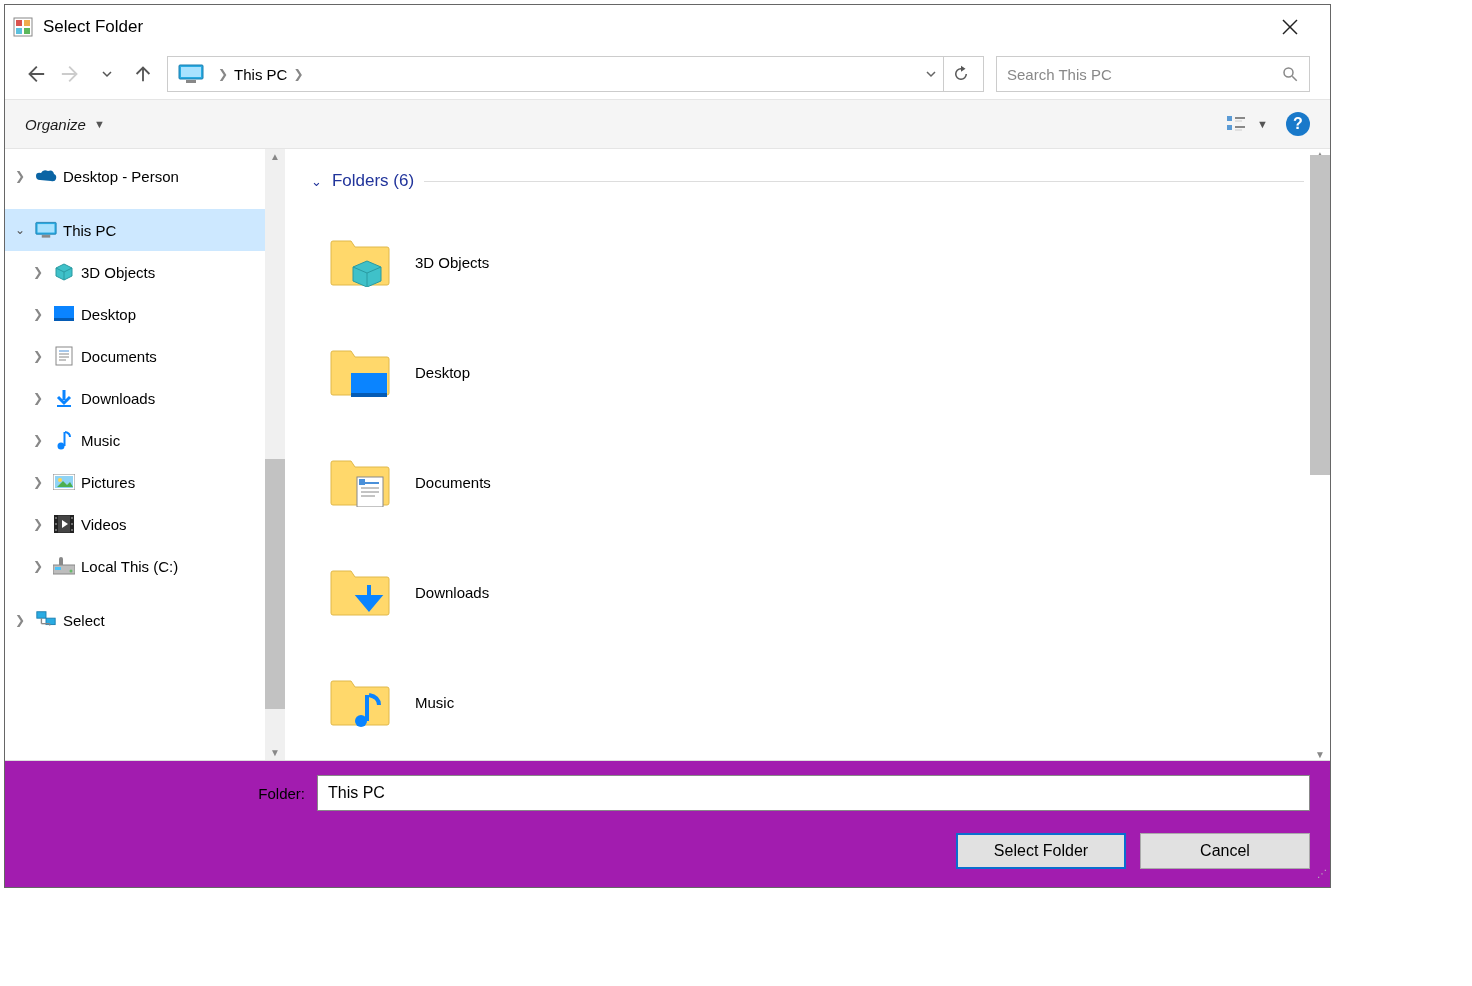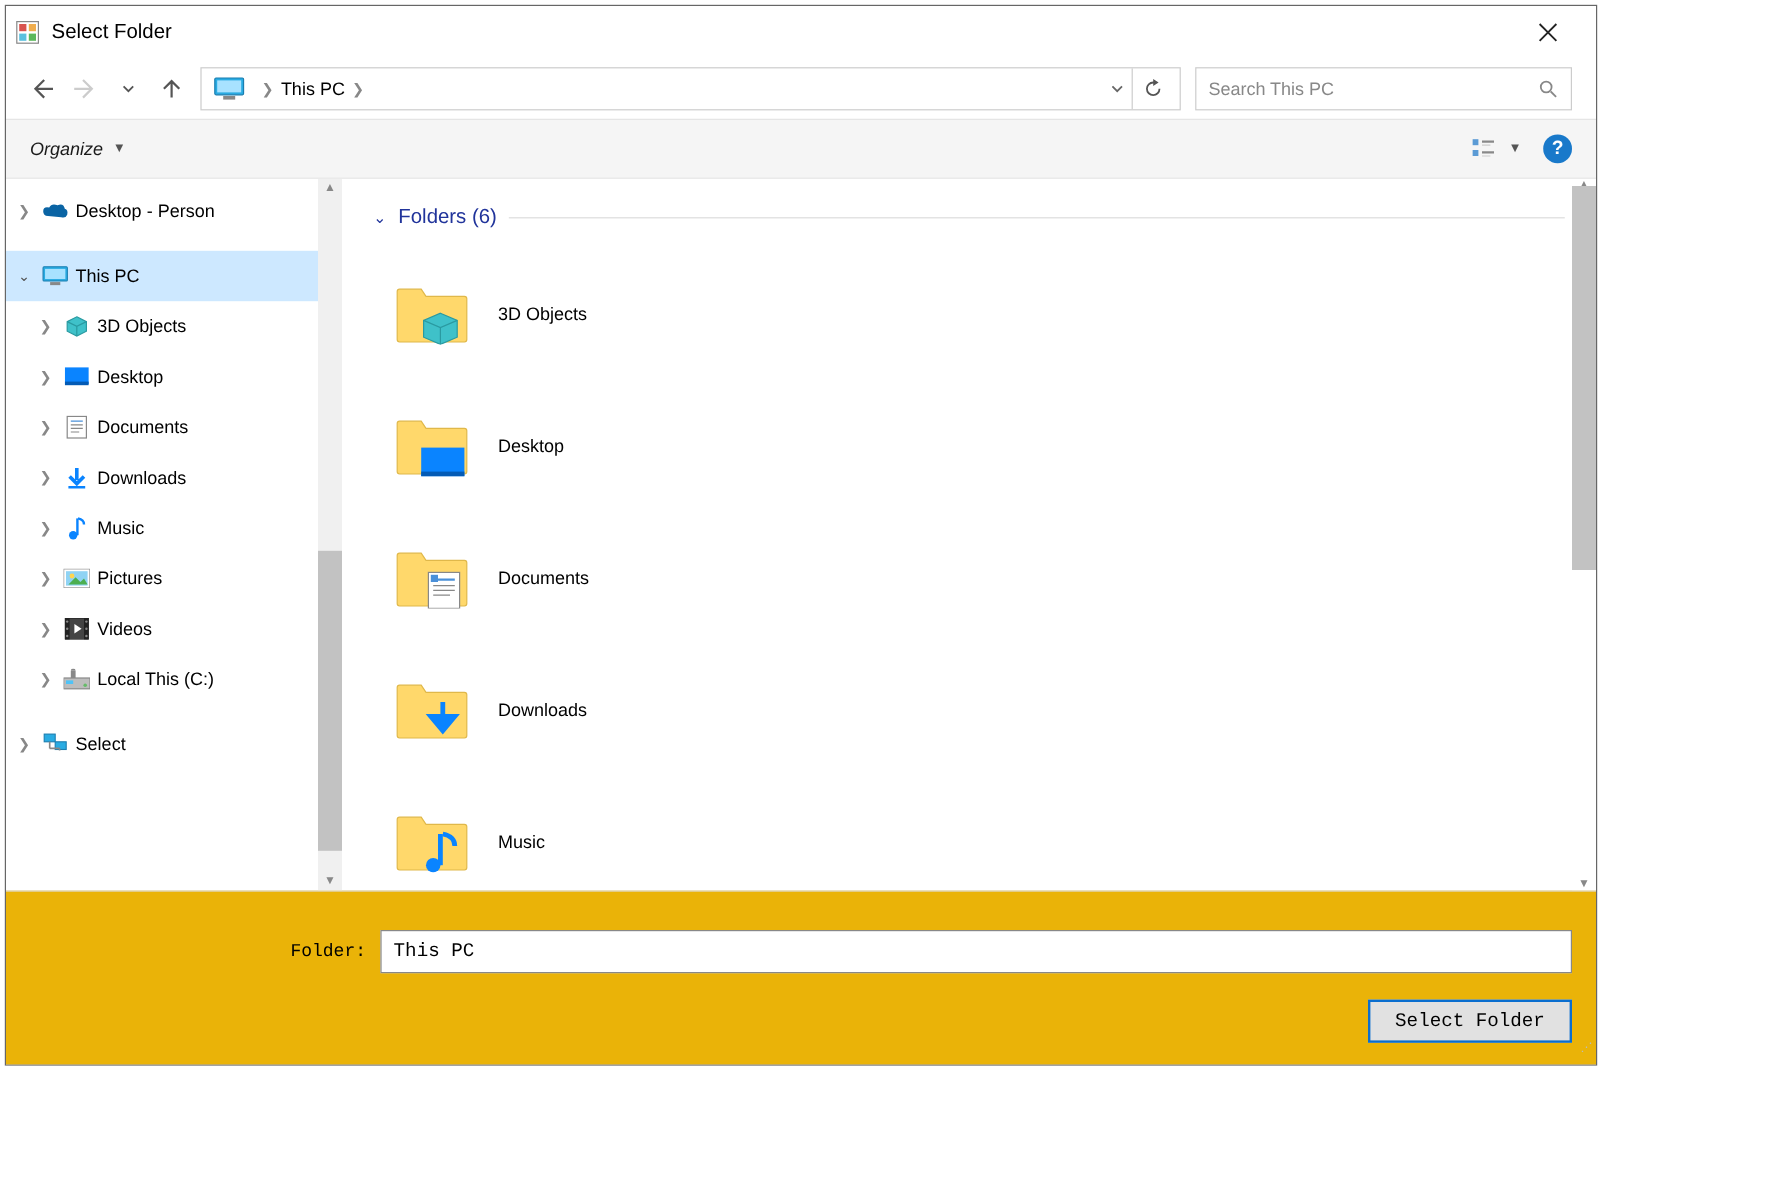--- a/index.html
+++ b/index.html
@@ -35,21 +35,21 @@
 .tree-item.indent0 { padding-left:10px; }
 .tree-item .ic { width:22px; display:flex; justify-content:center; }
 .content { flex:1; position:relative; overflow:hidden; background:#fff; }
 .content-scroll { position:absolute; right:0; top:0; width:20px; height:100%; background:#fff; }
 .content-scroll .thumb { position:absolute; top:6px; width:20px; height:320px; background:#c2c2c2; }
 .section-header { display:flex; align-items:center; gap:10px; margin:22px 26px 6px 26px; color:#21349b; font-size:17px; }
 .section-header .line { flex:1; height:1px; background:#ddd; }
 .grid { padding: 10px 40px; }
 .fitem { display:flex; align-items:center; height:110px; gap:20px; cursor:pointer; }
 .fitem .big-icon { width:70px; height:62px; display:flex; align-items:center; justify-content:center; position:relative; }
-.footer { background:#eab308; border-top:1px solid #ddd; padding:32px 20px 18px 20px;font-family:Liberation Mono, monospace; }
+.footer { background:#a21caf; border-top:1px solid #ddd; padding:14px 20px 18px 20px; }
 .folder-row { display:flex; align-items:center; gap:12px; margin-bottom:22px; }
 .folder-row label { width: 280px; text-align:right; }
 .folder-row input { flex:1; height:36px; border:1px solid #888; padding:0 10px; font-size:16px; font-family: inherit; }
 .btnrow { display:flex; justify-content:flex-end; gap:14px; }
 .btn { width: 170px; height:36px; border:1px solid #aaa; background:#e1e1e1; cursor:pointer; font-size:16px; font-family: inherit; }
 .btn.primary { border:2px solid #0a6ecf; background:#e1e1e1; }
 .resize-grip { position:absolute; right:3px; bottom:3px; width:12px; height:12px; color:#bbb; font-size:10px; line-height:4px; text-align:right; }
 .folder-svg { width:62px; height:50px; }
 svg { display:block; }
 .caret { font-size:11px; color:#555; }
@@ -379,17 +379,18 @@
     </div>
   </div>
 
   <div class="footer">
     <div class="folder-row">
       <label>Folder:</label>
       <input type="text" value="This PC" style="">
     </div>
     <div class="btnrow">
       <button class="btn primary">Select Folder</button>
+      <button class="btn">Cancel</button>
     </div>
   </div>
 
   <div class="resize-grip">⋰</div>
 </div>
 
 </body></html>

